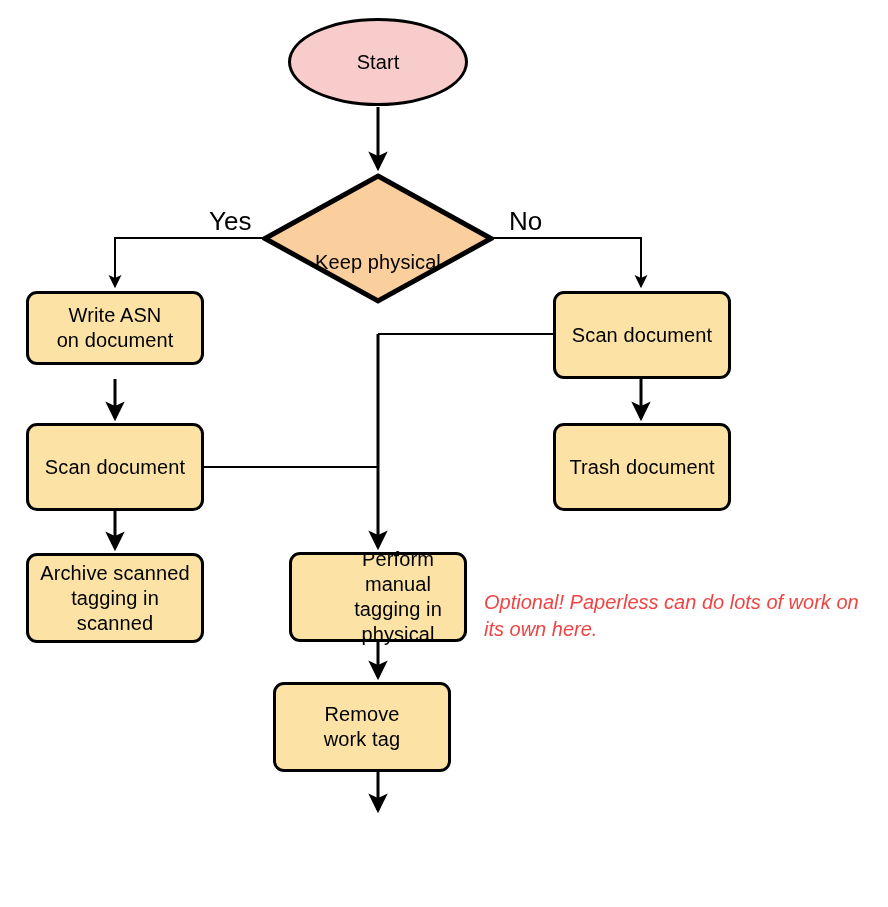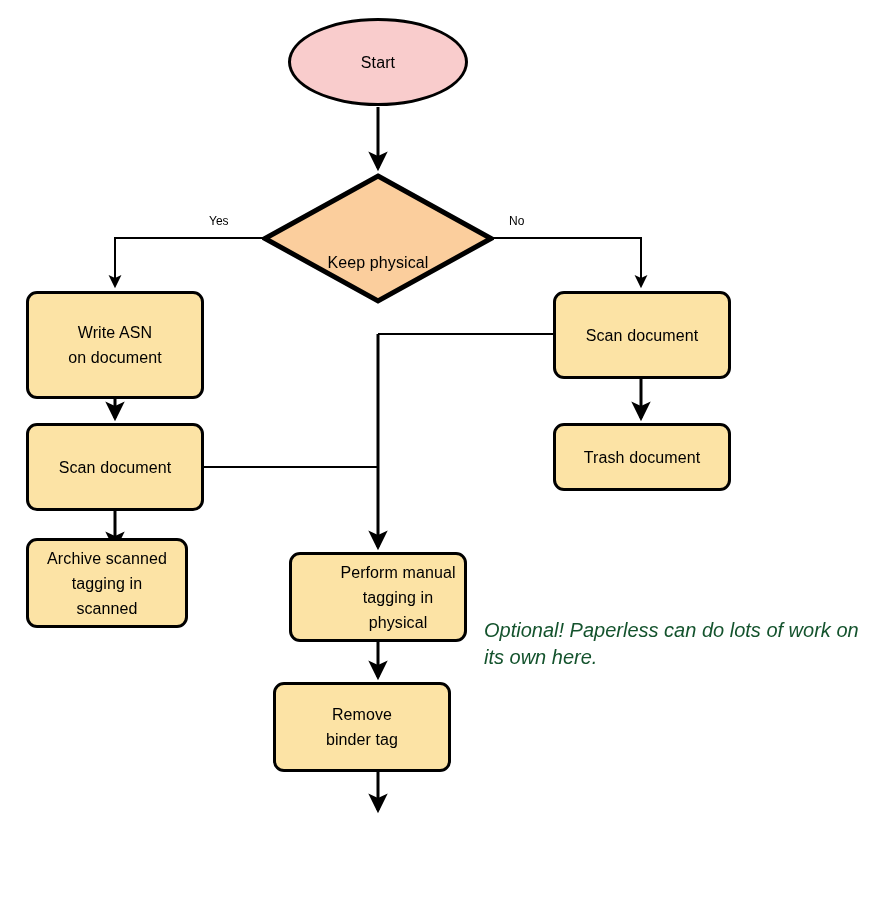--- a/index.html
+++ b/index.html
@@ -27,21 +27,21 @@
     pointer-events: none;
   }
   .node {
     position: absolute;
     box-sizing: border-box;
     display: flex;
     align-items: center;
     justify-content: center;
     text-align: center;
     color: #000000;
-    font-size: 16px;
+    font-size: 20px;
     line-height: 25px;
     letter-spacing: 0.1px;
   }
   .node.process {
     background: #FCE3A5;
     border: 3px solid #000000;
     border-radius: 11px;
   }
   .node.terminator {
     background: #F9CCCC;
@@ -62,32 +62,31 @@
   .decision .dia-label {
     position: relative;
     z-index: 2;
     width: 100%;
     padding: 0 14px;
     box-sizing: border-box;
     margin-top: 48px;
   }
   .edge-label {
     position: absolute;
-    font-size: 12px;
+    font-size: 26px;
     line-height: 24px;
     color: #000000;
     white-space: nowrap;
   }
   .annotation {
     position: absolute;
     font-size: 20px;
     line-height: 27px;
     font-style: italic;
-    color: #14532d;
-    margin-top: 28px;
+    color: #ef4444;
   }
   .nline { display: block; }
 </style>
 </head>
 <body>
 
 <div id="canvas">
 
   <svg id="edges" viewBox="0 0 888 907" width="888" height="907" xmlns="http://www.w3.org/2000/svg">
     <defs>
@@ -131,59 +130,59 @@
       <polygon points="116,3 229,65.5 116,128 3,65.5" fill="#FBCE9D" stroke="#000000" stroke-width="5" stroke-linejoin="miter"></polygon>
     </svg>
     <div class="dia-label">
       <span class="nline">Keep physical</span>
     </div>
   </div>
 
   <div class="edge-label" style="left:209px; top:209px;">Yes</div>
   <div class="edge-label" style="left:509px; top:209px;">No</div>
 
-  <div class="node process" style="left:26px; top:291px; width:178px; height:108px;justify-content:center;">
+  <div class="node process" style="left:26px; top:291px; width:178px; height:74px;justify-content:center;">
     <div>
       <span class="nline">Write ASN</span>
       <span class="nline">on document</span>
     </div>
   </div>
 
   <div class="node process" style="left:26px; top:423px; width:178px; height:88px;">
     <span>Scan document</span>
   </div>
 
-  <div class="node process" style="left:26px; top:538px; width:162px; height:90px;">
+  <div class="node process" style="left:26px; top:553px; width:178px; height:90px;">
     <div>
       <span class="nline">Archive scanned</span>
       <span class="nline">tagging in</span>
       <span class="nline">scanned</span>
     </div>
   </div>
 
   <div class="node process" style="left:553px; top:291px; width:178px; height:88px;">
     <span>Scan document</span>
   </div>
 
-  <div class="node process" style="left:553px; top:423px; width:178px; height:68px;">
+  <div class="node process" style="left:553px; top:423px; width:178px; height:88px;">
     <span>Trash document</span>
   </div>
 
   <div class="node process" style="left:289px; top:552px; width:178px; height:90px;padding-left:40px;">
     <div>
       <span class="nline">Perform manual</span>
       <span class="nline">tagging in</span>
       <span class="nline">physical</span>
     </div>
   </div>
 
   <div class="node process" style="left:273px; top:682px; width:178px; height:90px;">
     <div>
       <span class="nline">Remove</span>
-      <span class="nline">binder tag</span>
+      <span class="nline">work tag</span>
     </div>
   </div>
 
 
   <div class="annotation" style="left:484px; top:589px; width:400px;">
     <span class="nline">Optional! Paperless can do lots of work on</span>
     <span class="nline">its own here.</span>
   </div>
 
 </div>

